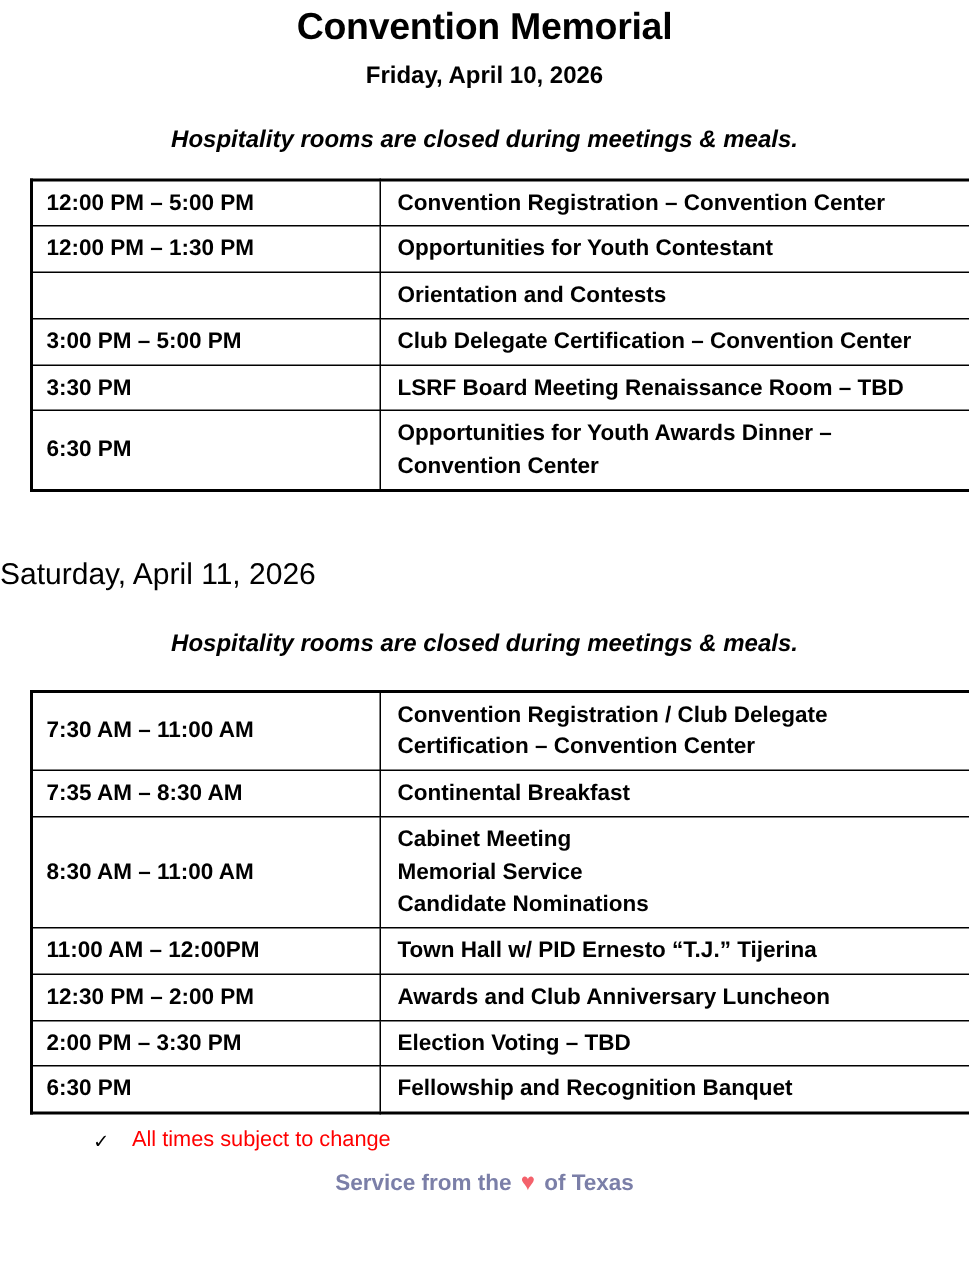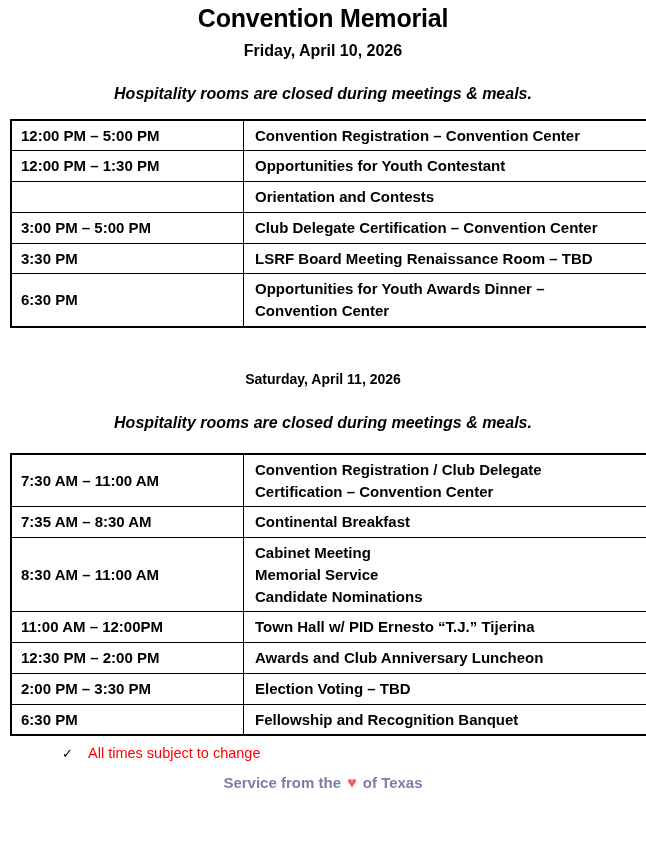--- a/index.html
+++ b/index.html
@@ -41,38 +41,37 @@
   .notice {
     text-align: center;
     font-size: 16px;
     font-weight: bold;
     font-style: italic;
     line-height: 1.1;
     margin: 26px 0 0 0;
   }
 
   .day2-date {
-    text-align: center;
-    font-size: 14px;
-    font-weight: bold;
+    font-size: 20px;
+    font-weight: normal;
     line-height: 1.1;
     margin: 0;
   }
   .day2-notice {
     text-align: center;
     font-size: 16px;
     font-weight: bold;
     font-style: italic;
     line-height: 1.1;
     margin: 27px 0 0 0;
   }
 
   
   .sched-wrap {
-    padding: 0 12px 0 10px;
+    padding: 0 12px 0 20px;
   }
   table.sched {
     width: 624px;
     border-collapse: collapse;
     table-layout: fixed;
     border: 2px solid #000;
   }
   table.sched td {
     border: 1px solid #000;
     font-size: 15px;

